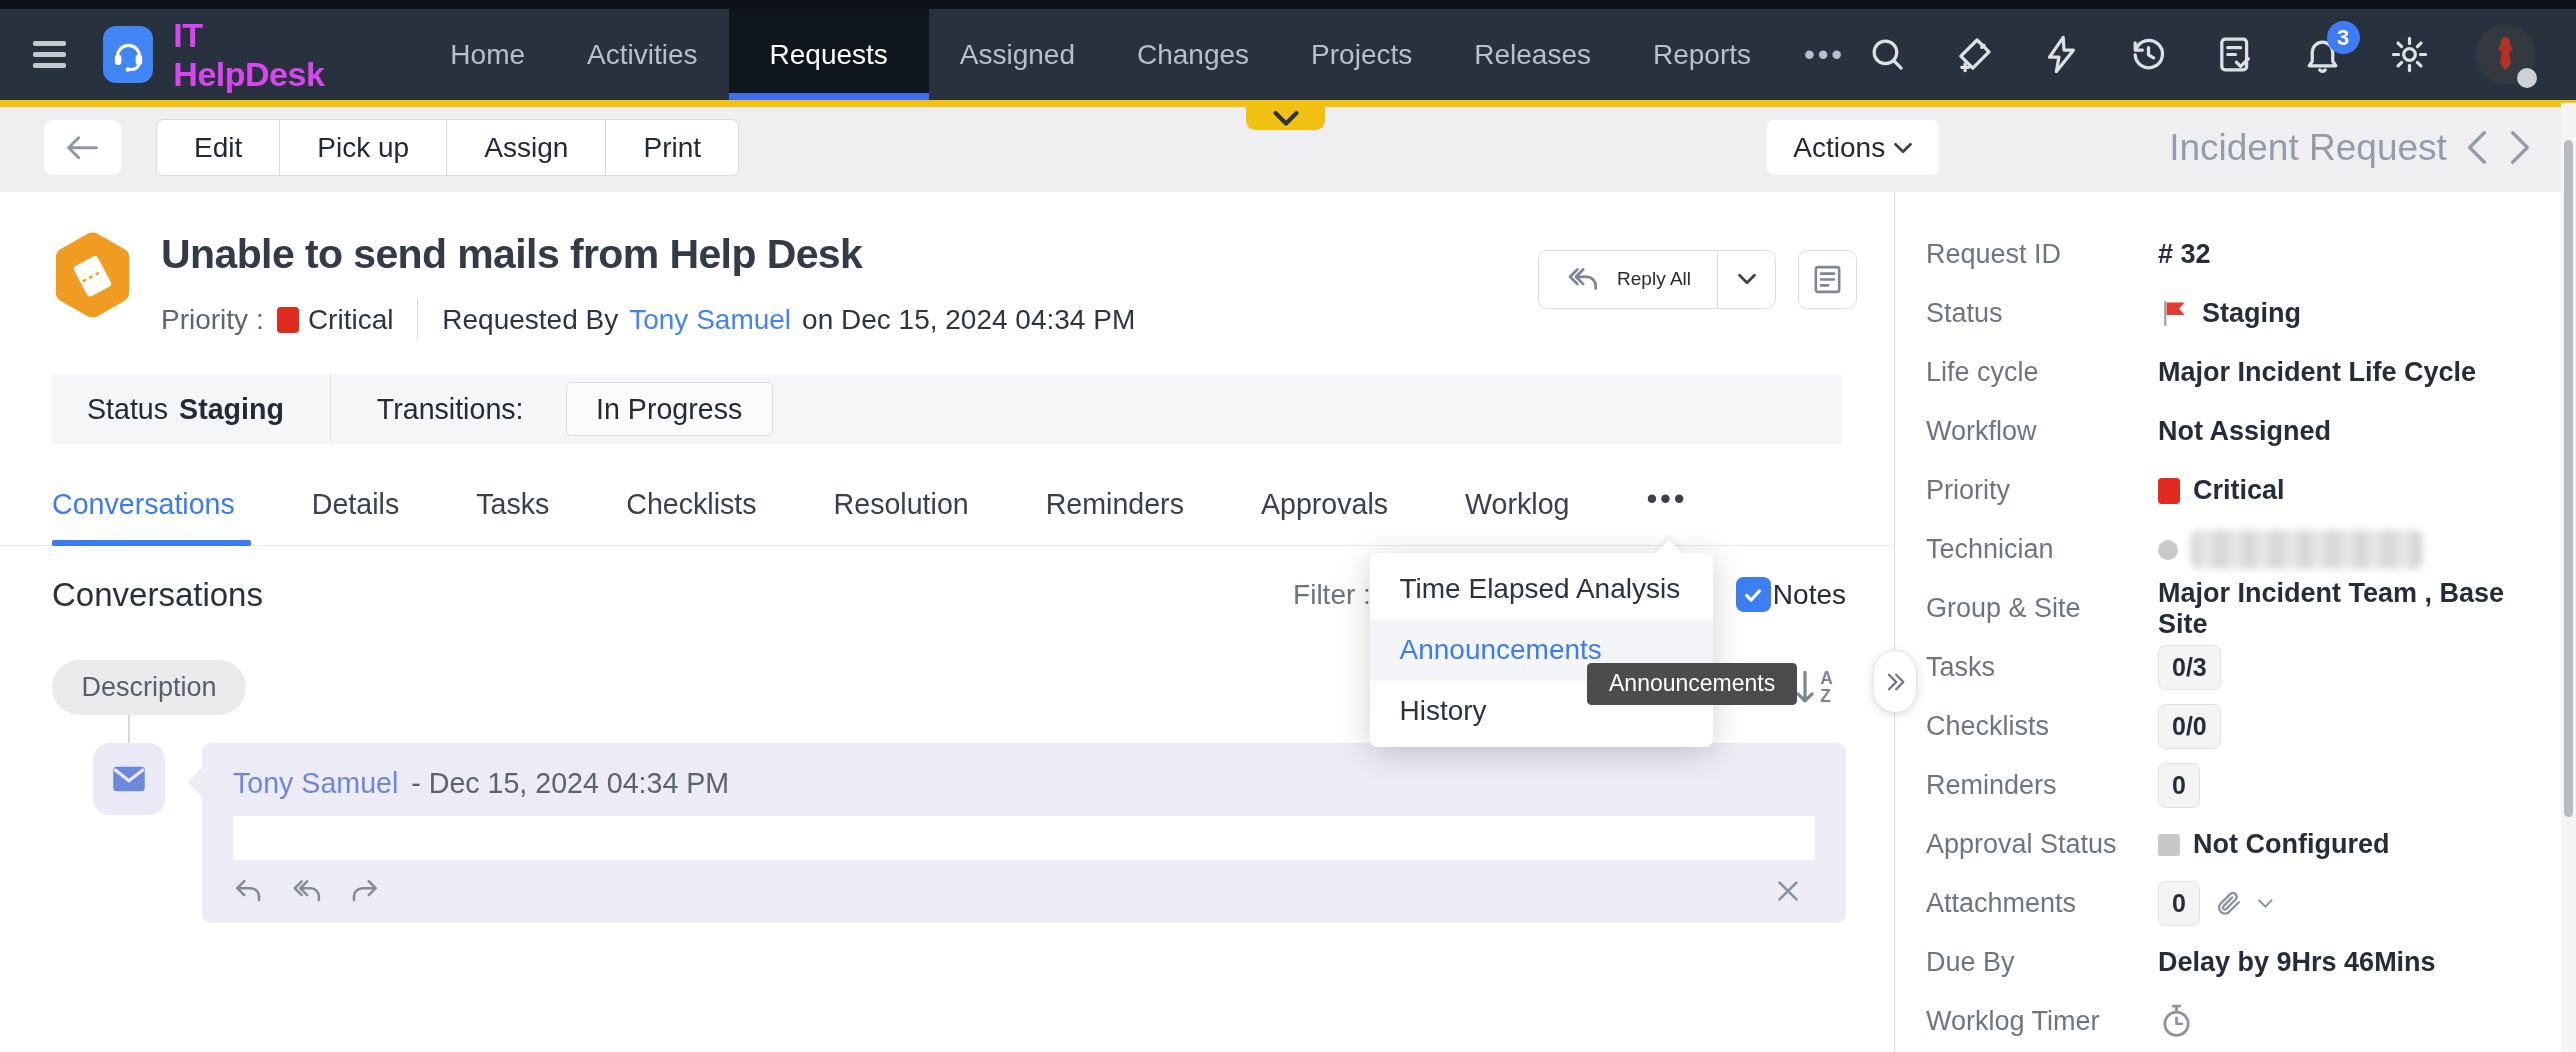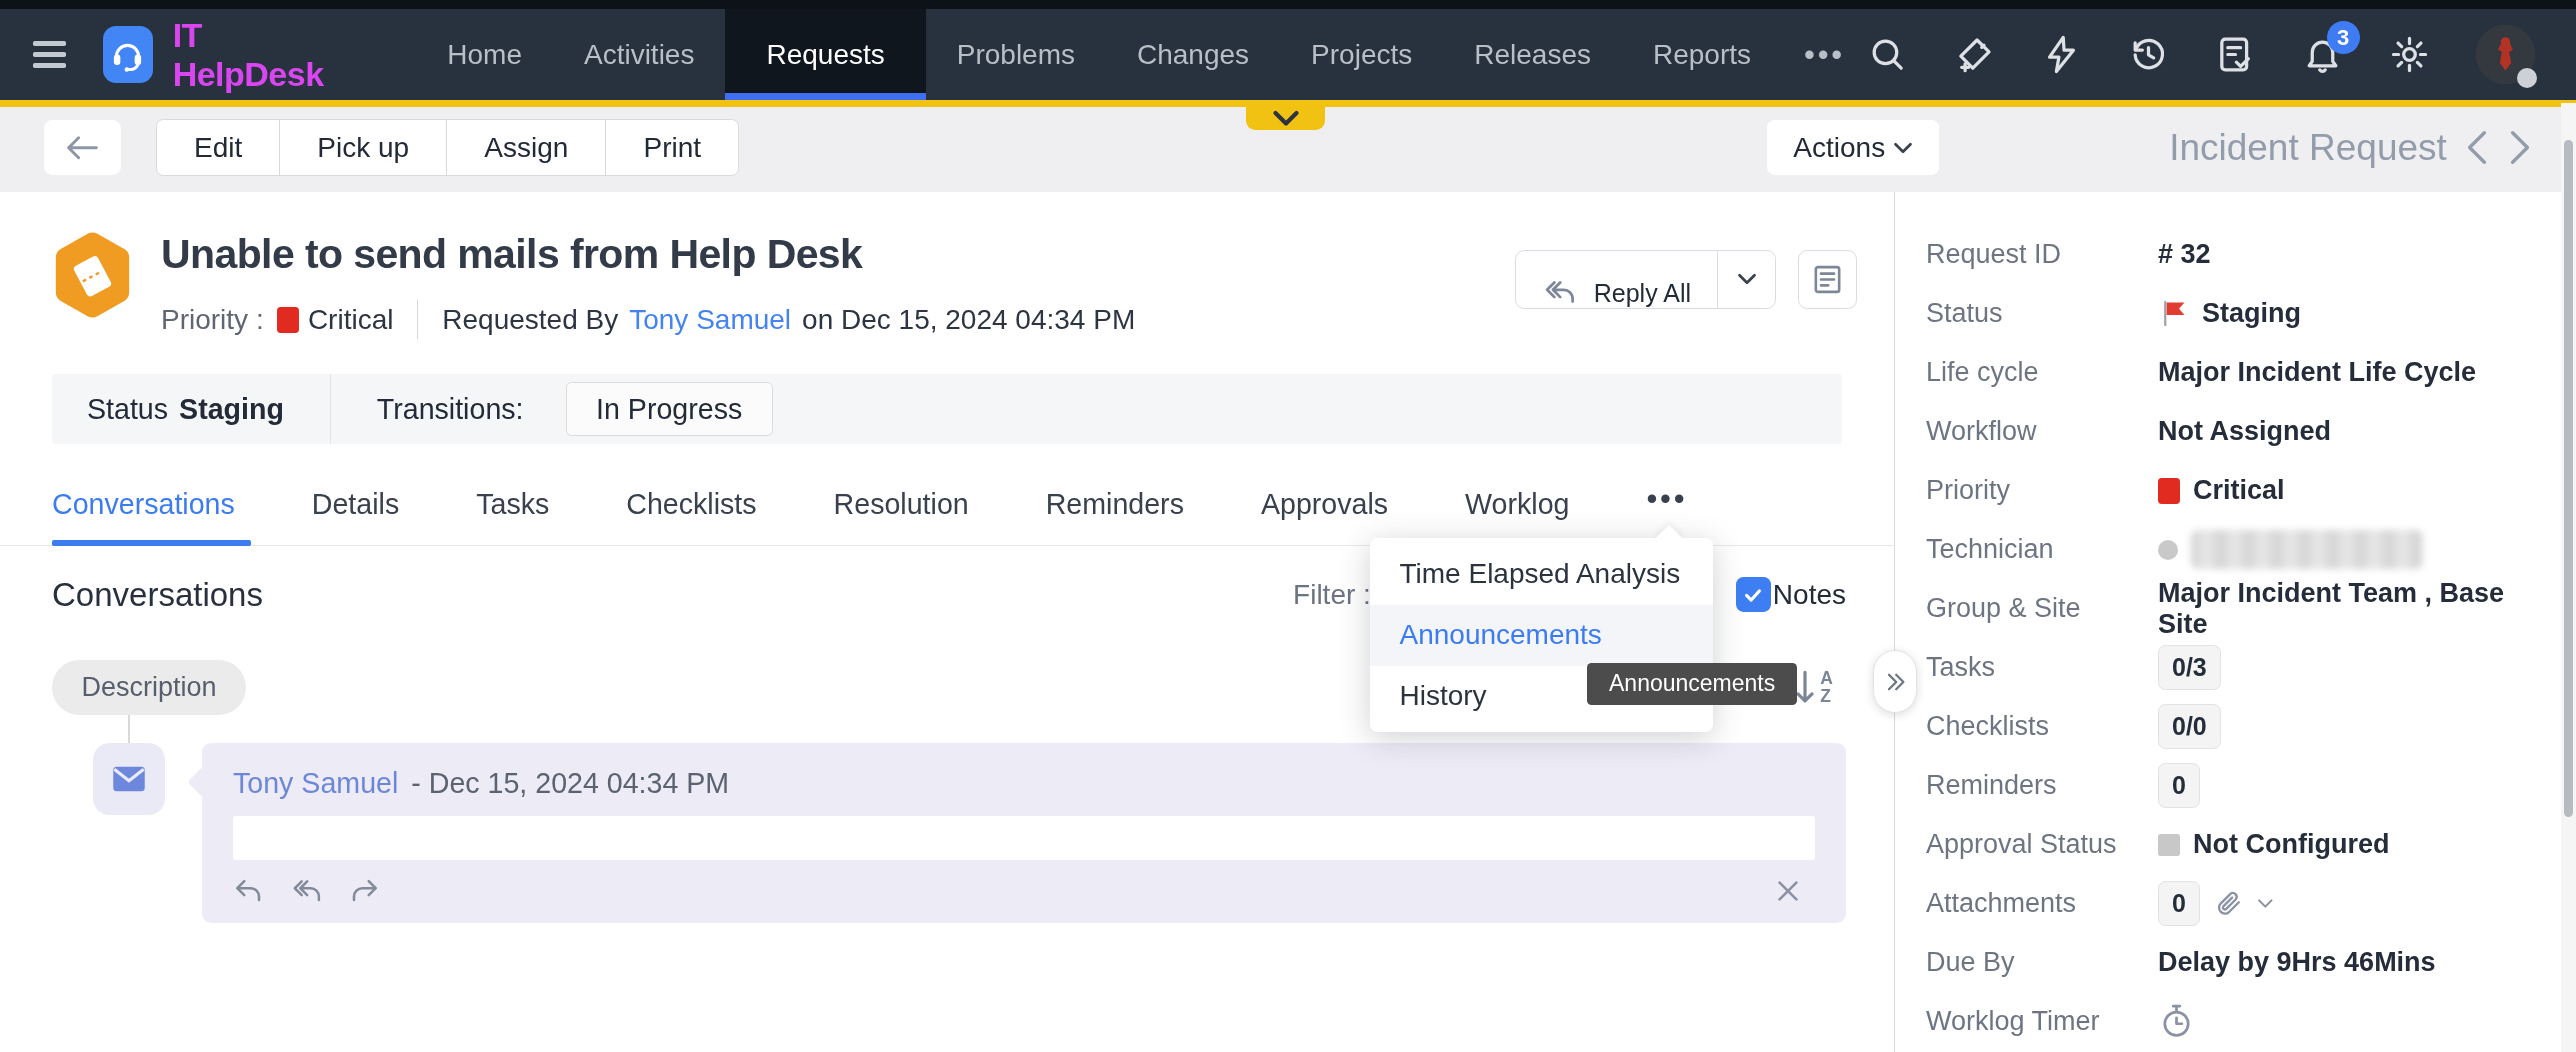--- a/index.html
+++ b/index.html
@@ -55,21 +55,21 @@
   .ticket-hex{margin-right:28px;flex-shrink:0;}
   .rh-text{flex:1;min-width:0;}
   .rh-title{font-size:41px;color:#333b49;font-weight:600;letter-spacing:-0.6px;}
   .rh-meta{display:flex;align-items:center;margin-top:22px;font-size:28px;color:#2d3542;}
   .meta-label{color:#5f6673;margin-right:13px;}
   .pr-square{width:22px;height:26px;background:#e12b20;border-radius:3.7px;margin-right:9.2px;}
   .meta-div{width:0.9px;height:39px;background:#d7d7d7;margin:0 24px;}
   .link{color:#4483f2;cursor:pointer;margin:0 11px;}
   .head-actions{display:flex;align-items:center;gap:22px;margin-top:18.4px;}
   .reply-split{display:flex;border:0.9px solid #d9dde3;border-radius:9.2px;background:#fff;height:59px;box-sizing:border-box;}
-  .reply-main{display:flex;align-items:flex-end;gap:16.6px;padding:0 26px;font-size:25px;color:#232b38;cursor:pointer;}
+  .reply-main{display:flex;align-items:center;gap:16.6px;padding:0 26px;font-size:19px;color:#232b38;cursor:pointer;}
   .reply-caret{width:57px;border-left:0.9px solid #d9dde3;display:flex;align-items:center;justify-content:center;cursor:pointer;}
   .doc-btn{width:59px;height:59px;border:0.9px solid #d9dde3;border-radius:9.2px;display:flex;align-items:center;justify-content:center;background:#fff;cursor:pointer;box-sizing:border-box;}
 
   
   .status-strip{margin:35px 52px 0 52px;background:#f5f6f8;height:70px;display:flex;align-items:center;
                 padding:0 35px;font-size:28.6px;color:#232b38;border-radius:3.7px;}
   .ss-bold{font-weight:bold;margin-left:11px;}
   .ss-div{width:0.9px;height:70px;background:#e3e4e6;margin:0 46px;}
   .transition-btn{margin-left:42px;height:52px;padding:0 29.5px;border:0.9px solid #dcdcdc;background:#fbfbfc;border-radius:5.5px;
                   display:flex;align-items:center;cursor:pointer;}
@@ -101,21 +101,21 @@
   .conv-card{flex:1;margin-left:37px;background:#ecebf6;border-radius:9.2px;padding:24px 31px 18.4px;position:relative;margin-top:28px;}
   .notch{position:absolute;left:-10px;top:28px;width:22px;height:22px;background:#ecebf6;transform:rotate(45deg);border-radius:3.7px;}
   .card-author{font-size:28.6px;color:#5c6370;display:flex;gap:13px;align-items:center;}
   .card-author .author{color:#6d87d8;cursor:pointer;}
   .card-body{height:44px;background:#fff;border-radius:2.8px;margin-top:16.6px;}
   .card-actions{display:flex;align-items:center;gap:26px;margin-top:16.6px;}
   .ca-ic{cursor:pointer;}
   .card-close{margin-left:auto;cursor:pointer;margin-right:13px;}
 
   
-  .menu-popup{position:absolute;left:1370px;top:538px;width:343px;background:#fff;border-radius:7.4px;
+  .menu-popup{position:absolute;left:1370px;top:553px;width:343px;background:#fff;border-radius:7.4px;
               box-shadow:0 5.5px 31px rgba(40,45,60,.22);z-index:20;padding:5.5px 0;}
   .menu-popup::before{content:"";position:absolute;top:-9.2px;left:289px;width:20px;height:20px;background:#fff;
                       transform:rotate(45deg);box-shadow:-2.8px -2.8px 5.5px rgba(40,45,60,.06);}
   .menu-item{height:61px;display:flex;align-items:center;padding:0 29.5px;font-size:28px;color:#2b333f;cursor:pointer;}
   .menu-item.hl{background:#f4f5f8;color:#3b7cf0;}
   .menu-tooltip{position:absolute;left:1587px;top:663px;background:#4c4c4c;color:#fff;font-size:23px;
                 padding:7.4px 22px;border-radius:4.6px;z-index:21;white-space:nowrap;}
 
   
   .drow{display:flex;align-items:center;height:59px;}
@@ -154,21 +154,21 @@
           <circle cx="11.6" cy="21.2" r="1.4" fill="#fff" stroke="none"></circle>
         </svg>
       </span>
     </div>
     <div class="app-title">IT HelpDesk</div>
   </div>
   <div class="nav-menu">
     <div class="nav-item">Home</div>
     <div class="nav-item">Activities</div>
     <div class="nav-item active">Requests</div>
-    <div class="nav-item">Problems</div>
+    <div class="nav-item">Assigned</div>
     <div class="nav-item">Changes</div>
     <div class="nav-item">Projects</div>
     <div class="nav-item">Releases</div>
     <div class="nav-item">Reports</div>
     <div class="nav-more">•••</div>
   </div>
   <div class="nav-right">
     <div class="nav-ic">
       <svg width="41" height="41" viewBox="0 0 24 24" fill="none" stroke="#dde1e6" stroke-width="1.9" stroke-linecap="round">
         <circle cx="10.8" cy="10.8" r="6.6"></circle>

